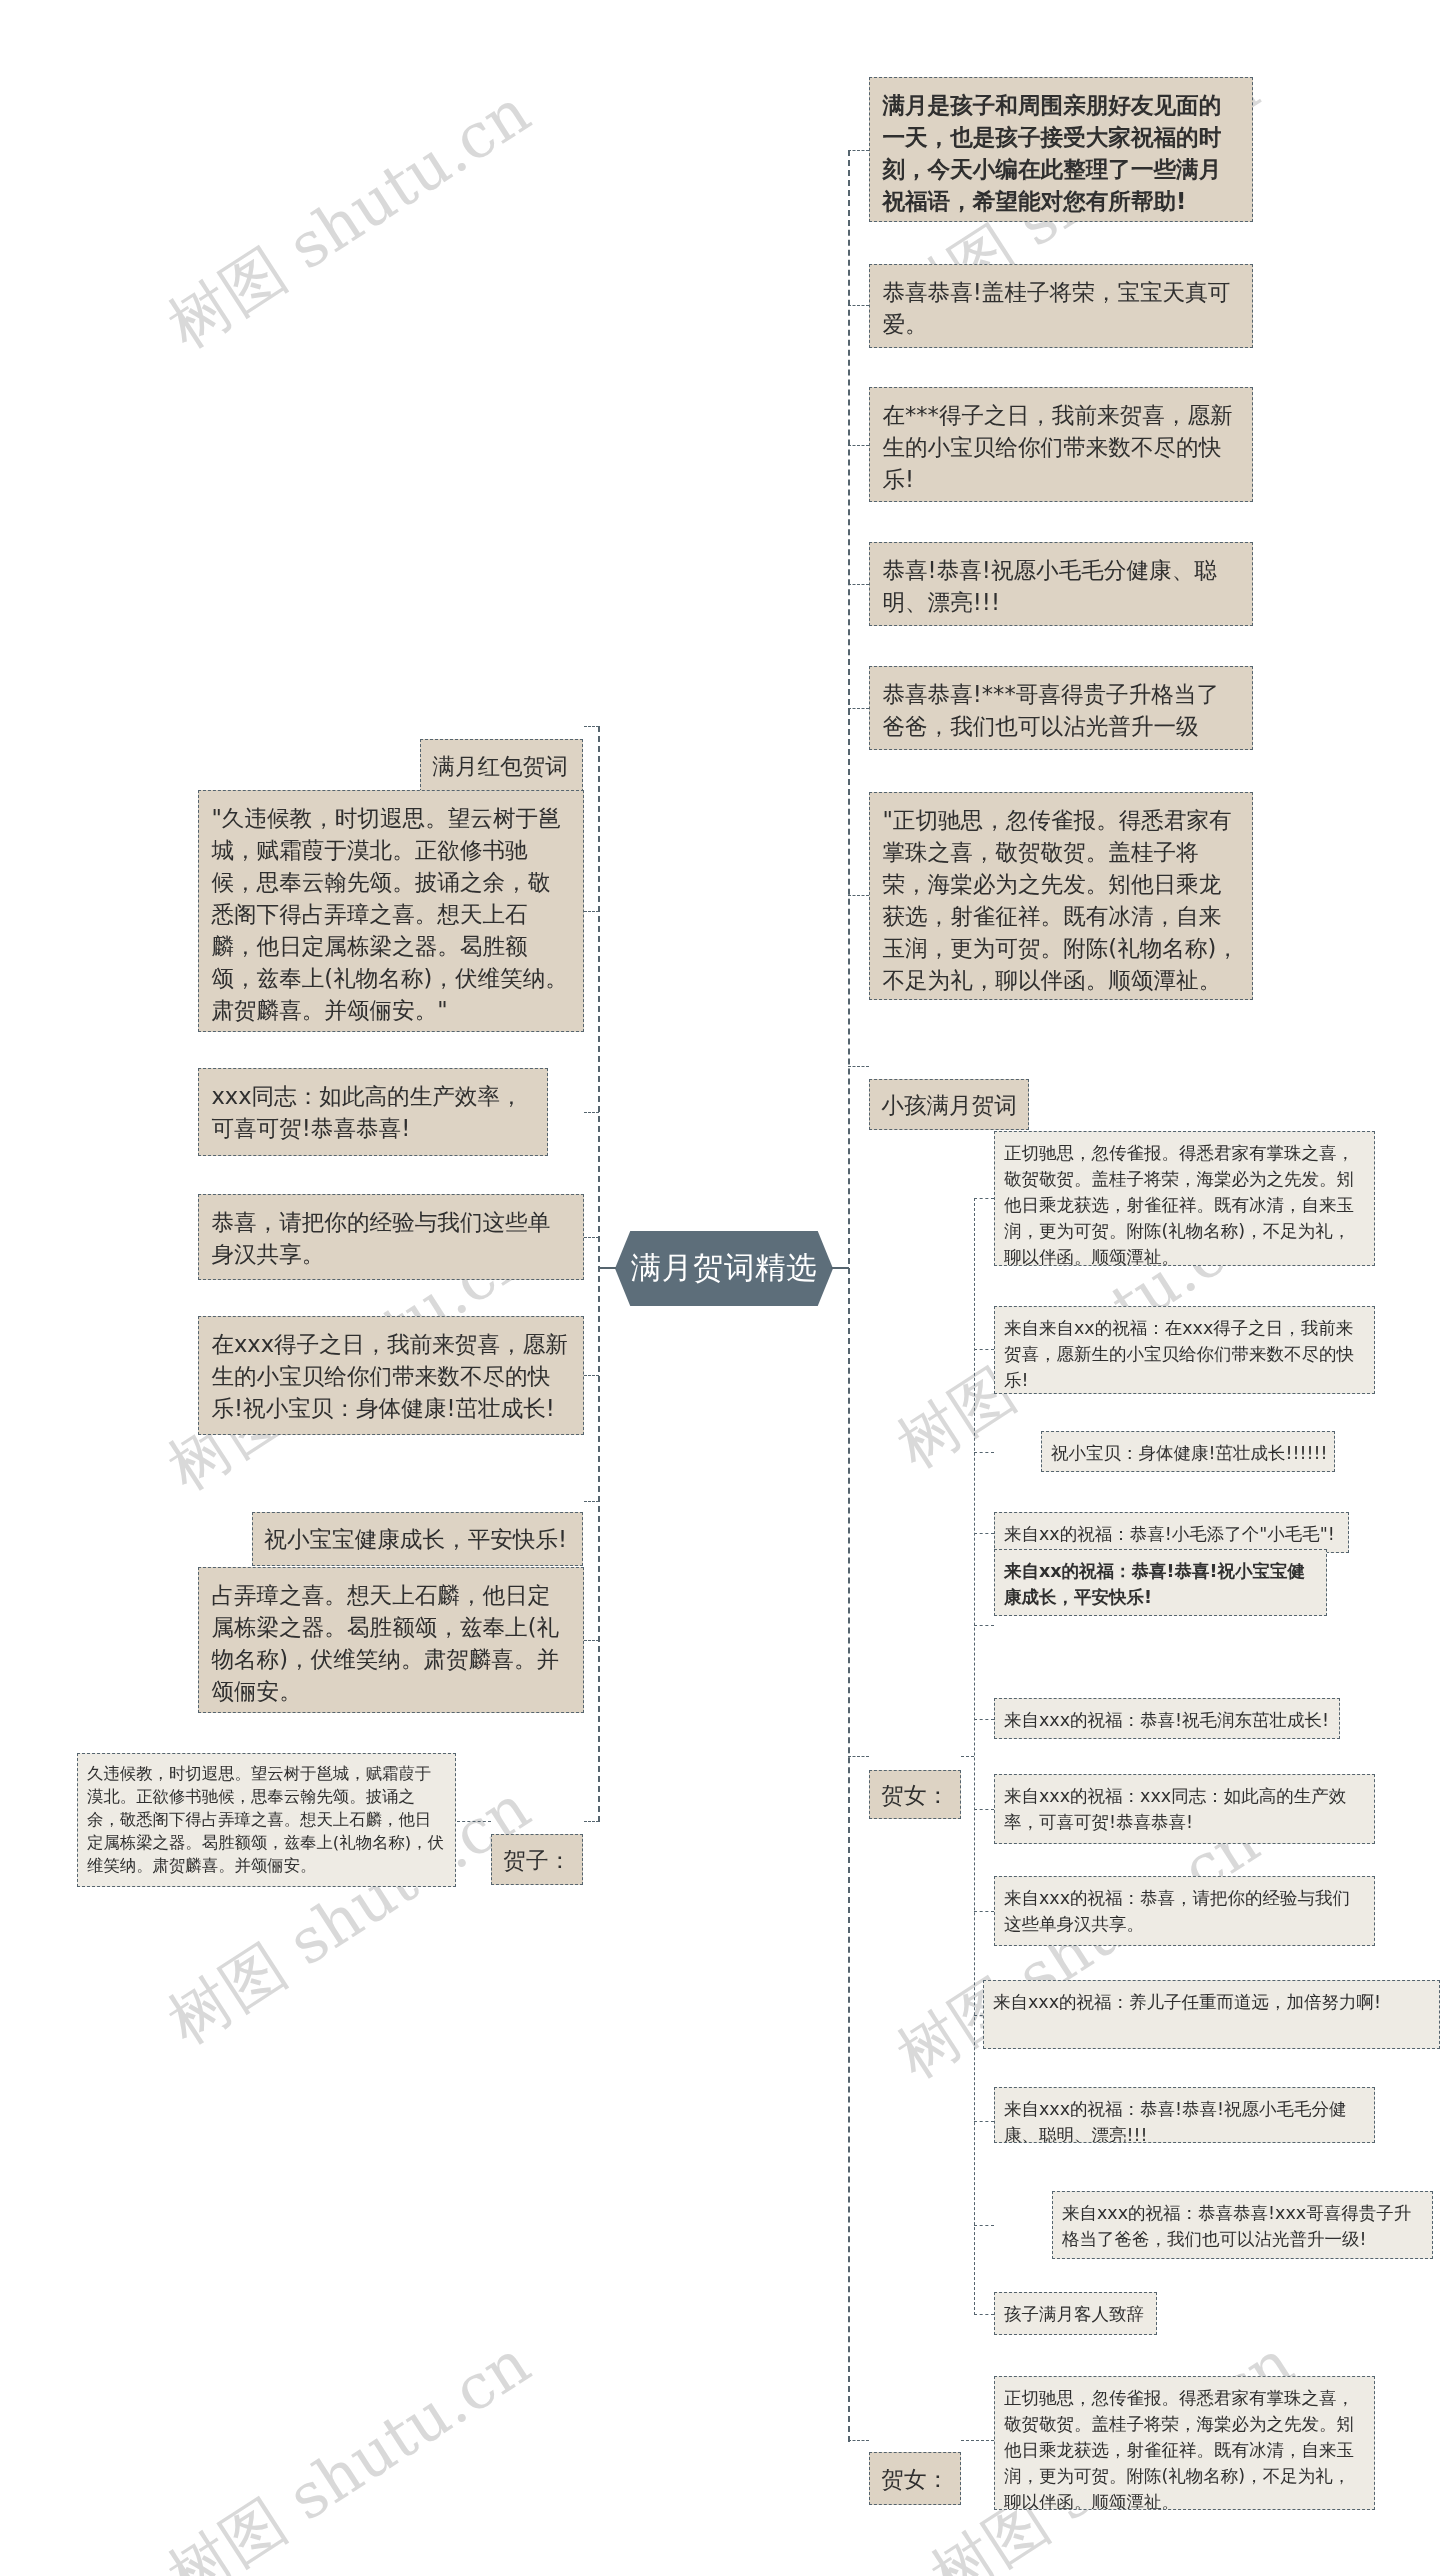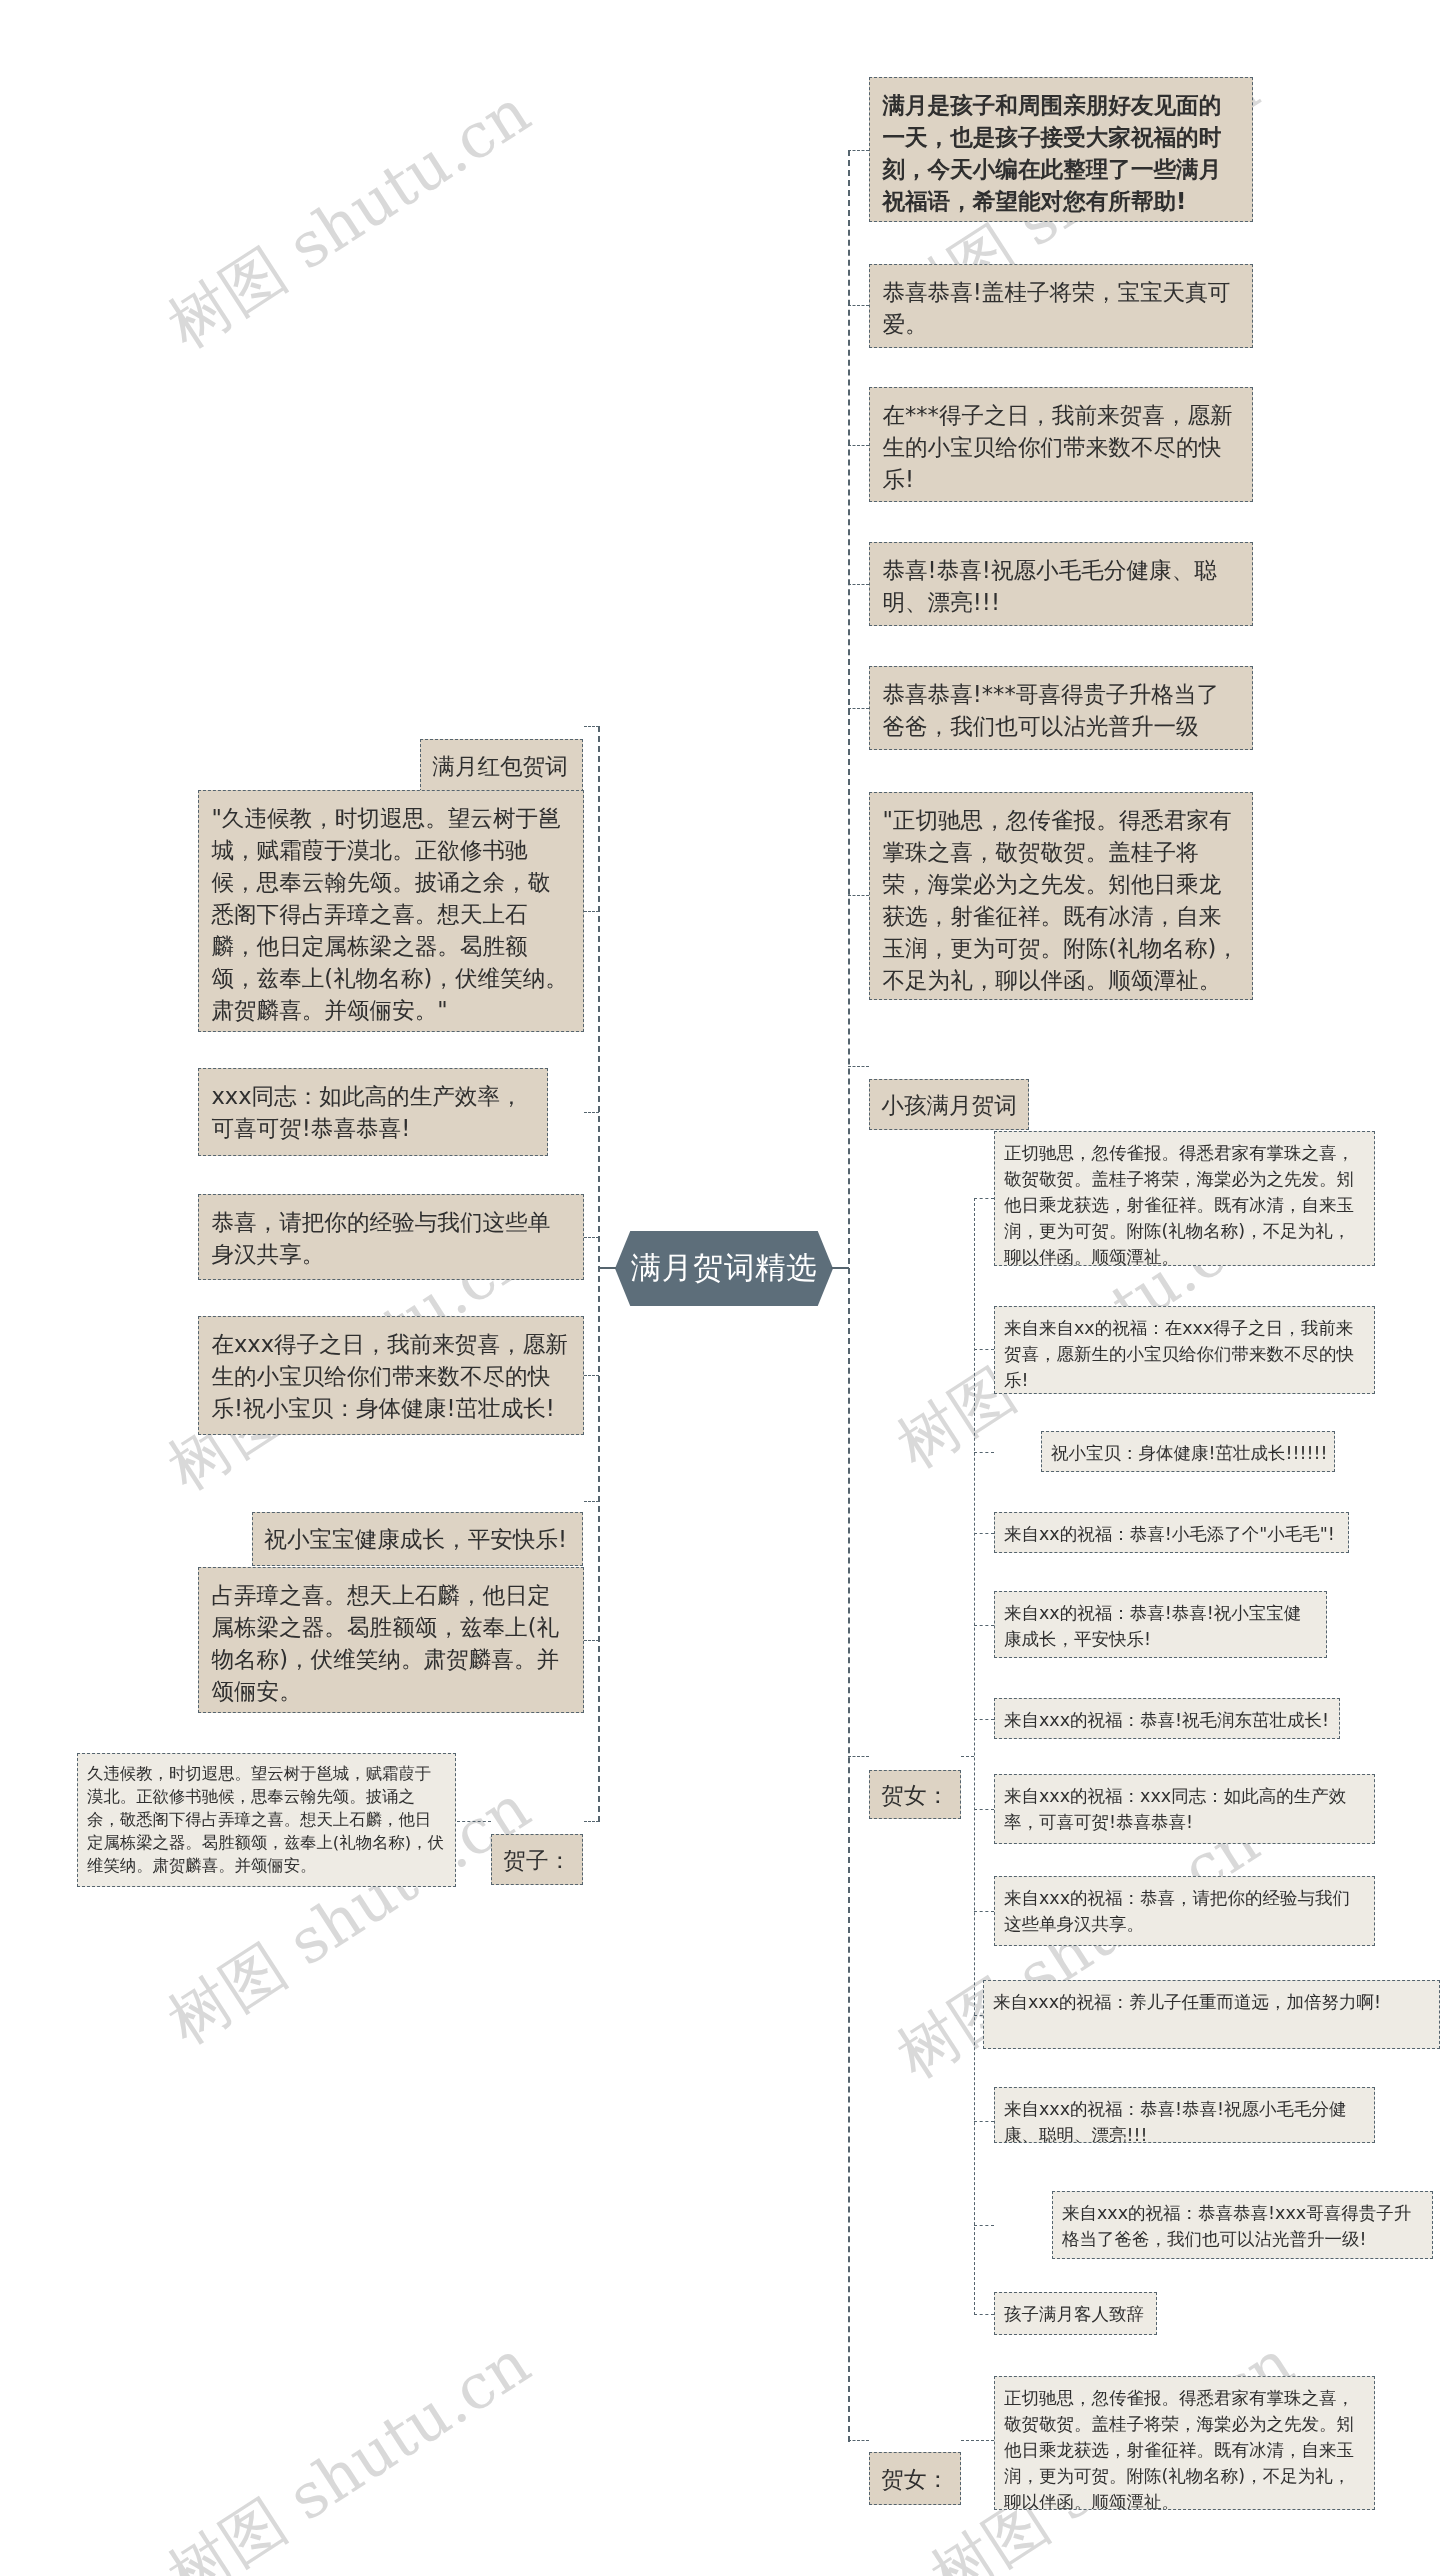--- a/index.html
+++ b/index.html
@@ -104,21 +104,21 @@
 <div class="node" style="left:869px; top:666px; width:384px; height:84px;">恭喜恭喜!***哥喜得贵子升格当了爸爸，我们也可以沾光普升一级</div>
 <div class="node" style="left:869px; top:792px; width:384px; height:208px;">"正切驰思，忽传雀报。得悉君家有掌珠之喜，敬贺敬贺。盖桂子将荣，海棠必为之先发。矧他日乘龙获选，射雀征祥。既有冰清，自来玉润，更为可贺。附陈(礼物名称)，不足为礼，聊以伴函。顺颂潭祉。</div>
 <div class="node label" style="left:869px; top:1041px; width:160px; height:51px;">小孩满月贺词</div>
 <div class="node label" style="left:869px; top:1732px; width:92px; height:49px;">贺女：</div>
 <div class="node label" style="left:869px; top:2414px; width:92px; height:53px;">贺女：</div>
 
 <div class="node sub" style="left:994px; top:1131px; width:381px; height:135px;">正切驰思，忽传雀报。得悉君家有掌珠之喜，敬贺敬贺。盖桂子将荣，海棠必为之先发。矧他日乘龙获选，射雀征祥。既有冰清，自来玉润，更为可贺。附陈(礼物名称)，不足为礼，聊以伴函。顺颂潭祉。</div>
 <div class="node sub" style="left:994px; top:1306px; width:381px; height:88px;">来自来自xx的祝福：在xxx得子之日，我前来贺喜，愿新生的小宝贝给你们带来数不尽的快乐!</div>
 <div class="node sub" style="left:994px; top:1431px; width:294px; height:41px; white-space:nowrap;margin-left:47px;">祝小宝贝：身体健康!茁壮成长!!!!!!</div>
 <div class="node sub" style="left:994px; top:1512px; width:355px; height:41px; white-space:nowrap;">来自xx的祝福：恭喜!小毛添了个"小毛毛"!</div>
-<div class="node sub" style="left:994px; top:1591px; width:333px; height:67px;">来自xx的祝福：恭喜!恭喜!祝小宝宝健康成长，平安快乐!</div>
+<div class="node sub" style="left:994px; top:1549px; width:333px; height:67px;font-weight:bold;">来自xx的祝福：恭喜!恭喜!祝小宝宝健康成长，平安快乐!</div>
 <div class="node sub" style="left:994px; top:1698px; width:346px; height:41px; white-space:nowrap;">来自xxx的祝福：恭喜!祝毛润东茁壮成长!</div>
 <div class="node sub" style="left:994px; top:1774px; width:381px; height:70px;">来自xxx的祝福：xxx同志：如此高的生产效率，可喜可贺!恭喜恭喜!</div>
 <div class="node sub" style="left:994px; top:1876px; width:381px; height:70px;">来自xxx的祝福：恭喜，请把你的经验与我们这些单身汉共享。</div>
 <div class="node sub" style="left:983px; top:1980px; width:457px; height:69px;">来自xxx的祝福：养儿子任重而道远，加倍努力啊!</div>
 <div class="node sub" style="left:994px; top:2087px; width:381px; height:56px;">来自xxx的祝福：恭喜!恭喜!祝愿小毛毛分健康、聪明、漂亮!!!</div>
 <div class="node sub" style="left:1052px; top:2191px; width:381px; height:68px;">来自xxx的祝福：恭喜恭喜!xxx哥喜得贵子升格当了爸爸，我们也可以沾光普升一级!</div>
 <div class="node sub" style="left:994px; top:2292px; width:163px; height:43px; white-space:nowrap;">孩子满月客人致辞</div>
 <div class="node sub" style="left:994px; top:2376px; width:381px; height:134px;">正切驰思，忽传雀报。得悉君家有掌珠之喜，敬贺敬贺。盖桂子将荣，海棠必为之先发。矧他日乘龙获选，射雀征祥。既有冰清，自来玉润，更为可贺。附陈(礼物名称)，不足为礼，聊以伴函。顺颂潭祉。</div>
 
 <div class="node label" style="left:420px; top:701px; width:163px; height:53px;">满月红包贺词</div>

